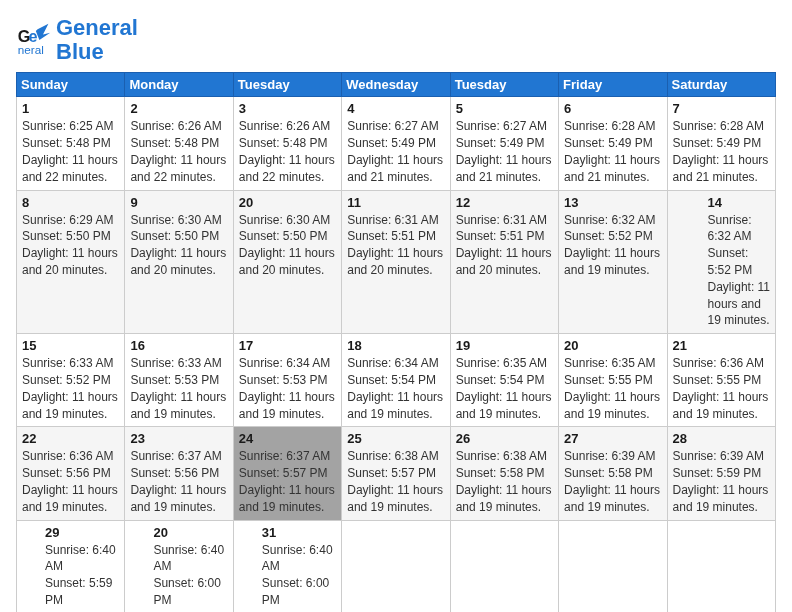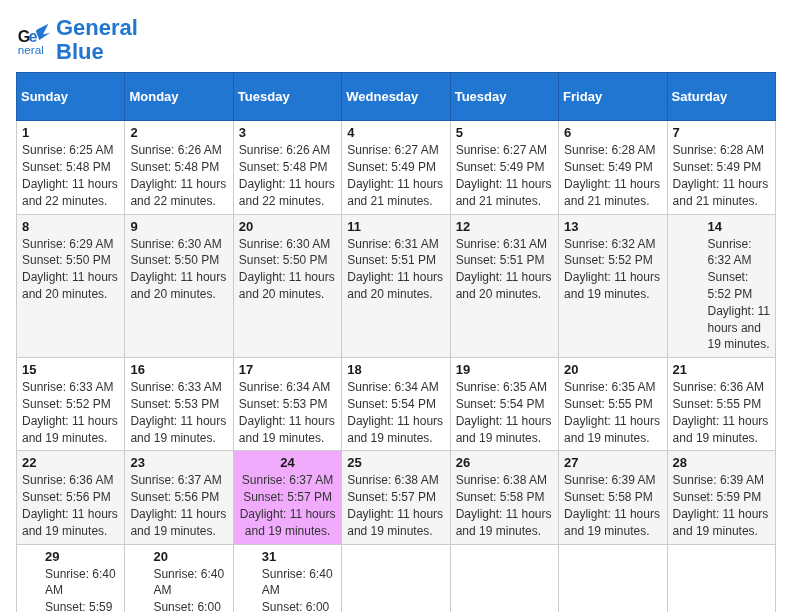--- a/index.html
+++ b/index.html
@@ -47,21 +47,21 @@
       color: #444;
     }
     .calendar {
       width: 100%;
       border-collapse: collapse;
       font-size: 11px;
     }
     .calendar th {
       background: #2176d2;
       color: #fff;
-      padding: 16px 4px;
+      padding: 4px 4px;
       text-align: left;
       font-size: 13px;
       font-weight: bold;
       border: 1px solid #1a5fb0;
     }
     .calendar td {
       border: 1px solid #ccc;
       vertical-align: top;
       padding: 4px 5px;
       width: 14.28%;
@@ -221,21 +221,21 @@
       </tr>
       <tr>
         <td style="background: rgb(245, 245, 245); margin-left: 48px;">
           <span class="day-num">22</span>
           <div class="day-info">Sunrise: 6:36 AM<br>Sunset: 5:56 PM<br>Daylight: 11 hours and 19 minutes.</div>
         </td>
         <td style="background: rgb(245, 245, 245);">
           <span class="day-num">23</span>
           <div class="day-info">Sunrise: 6:37 AM<br>Sunset: 5:56 PM<br>Daylight: 11 hours and 19 minutes.</div>
         </td>
-        <td style="background: #f0abfc; text-align: center;">
+        <td style="background: #a3a3a3;">
           <span class="day-num">24</span>
           <div class="day-info">Sunrise: 6:37 AM<br>Sunset: 5:57 PM<br>Daylight: 11 hours and 19 minutes.</div>
         </td>
         <td style="background: rgb(245, 245, 245);">
           <span class="day-num">25</span>
           <div class="day-info">Sunrise: 6:38 AM<br>Sunset: 5:57 PM<br>Daylight: 11 hours and 19 minutes.</div>
         </td>
         <td style="background: rgb(245, 245, 245);">
           <span class="day-num">26</span>
           <div class="day-info">Sunrise: 6:38 AM<br>Sunset: 5:58 PM<br>Daylight: 11 hours and 19 minutes.</div>

